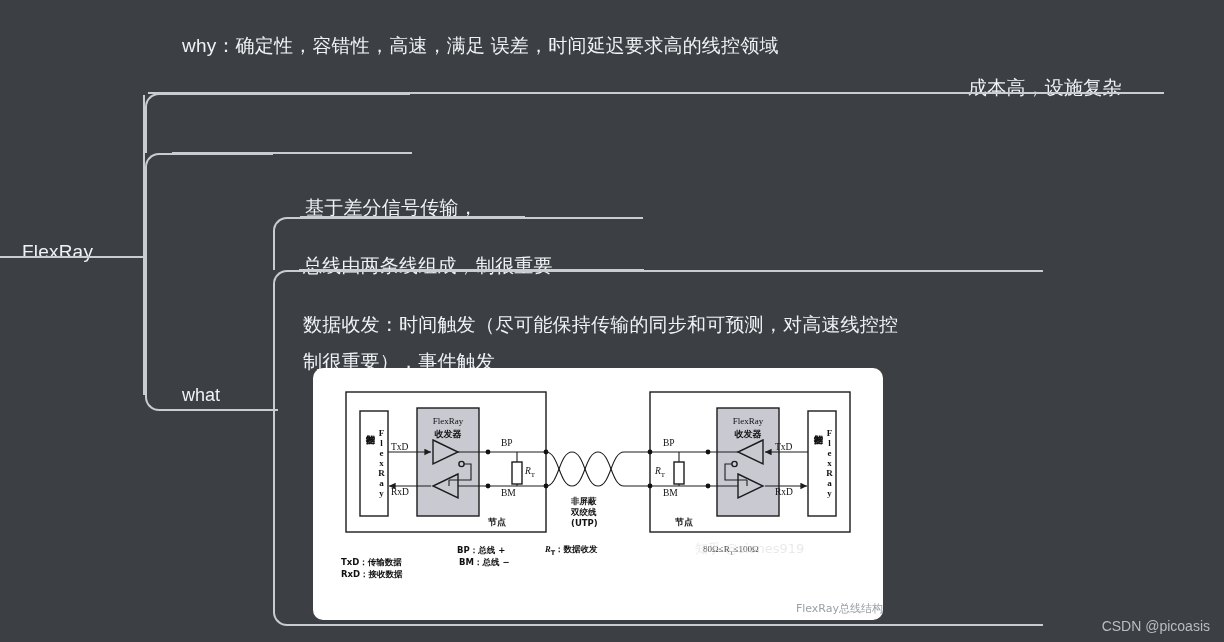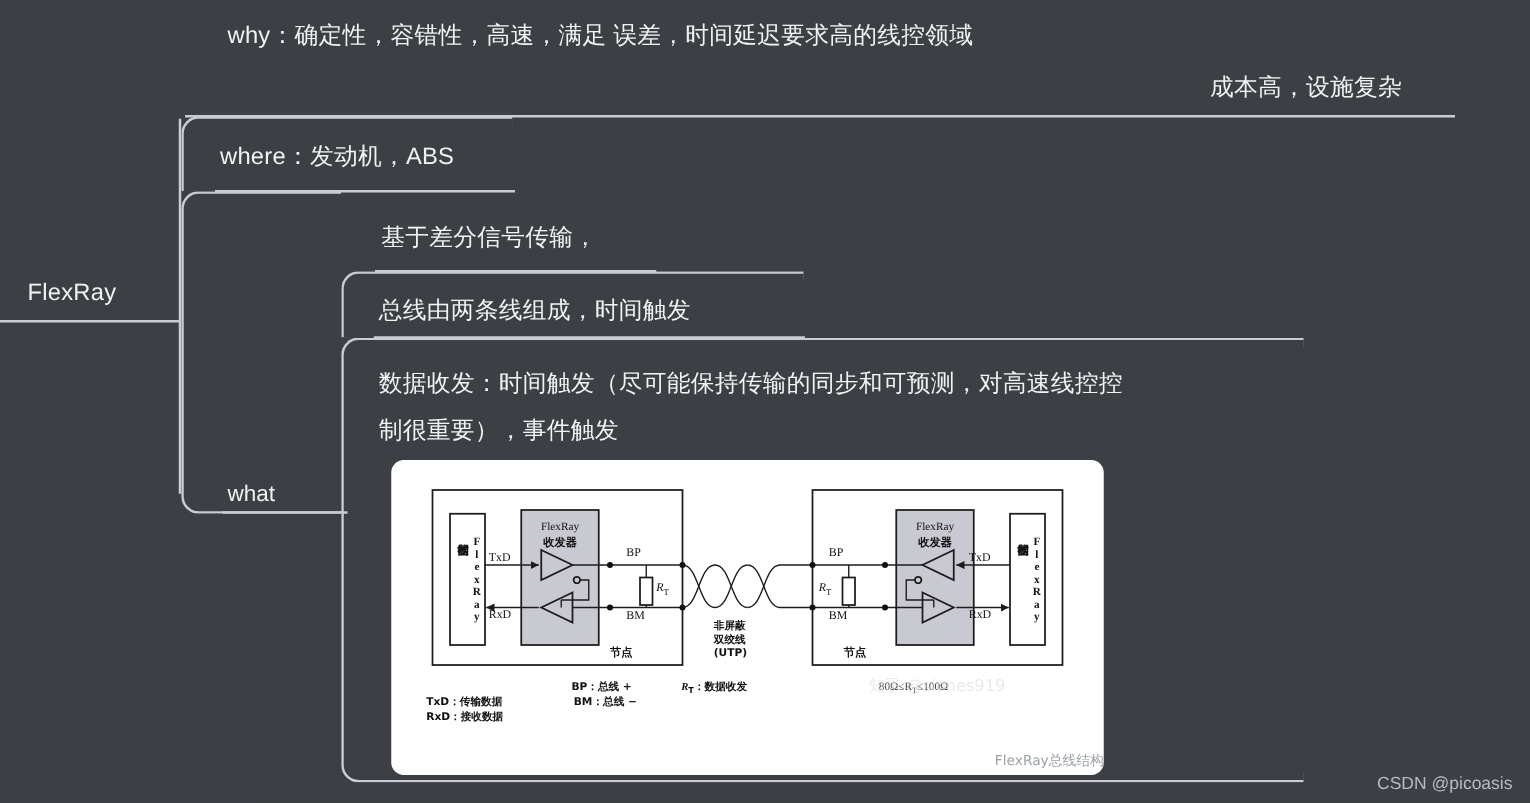--- a/index.html
+++ b/index.html
@@ -14,20 +14,21 @@
   }
   #stage { position:absolute; inset:0; }
 
   .node-text {
     position:absolute;
     font-size:19px;
     line-height:30px;
     color:#f0f2f4;
     white-space:pre;
     letter-spacing:0.2px;
+    margin-top:17px;
   }
   .small-label {
     position:absolute;
     font-size:18px;
     color:#f0f2f4;
     white-space:pre;
   }
   .underline {
     position:absolute;
     height:2px;
@@ -94,32 +95,31 @@
 
   <div class="bracket closed" style="left:143px; top:95px; width:0px; height:0px; border:none;"></div>
 
   <div class="node-text" style="left:182px; top:14px;">why：确定性，容错性，高速，满足 误差，时间延迟要求高的线控领域</div>
 
   <div class="node-text" style="left:968px; top:56px;">成本高，设施复杂</div>
 
   <div class="underline" style="left:148px; top:92px; width:1016px;"></div>
 
   <div class="bracket" style="left:145px; top:93px; width:265px; height:60px;"></div>
-  <div class="node-text" style="left:176px; top:111px;">where：发动机，ABS</div>
   <div class="underline" style="left:172px; top:152px; width:240px;"></div>
 
   <div class="bracket closed" style="left:145px; top:153px; width:128px; height:258px;"></div>
   <div class="small-label" style="left:182px; top:385px;">what</div>
   <div class="underline" style="left:178px; top:409px; width:100px;"></div>
 
   <div class="node-text" style="left:305px; top:176px;">基于差分信号传输，</div>
   <div class="underline" style="left:300px; top:216px; width:225px;"></div>
 
   <div class="bracket" style="left:273px; top:217px; width:370px; height:53px;"></div>
-  <div class="node-text" style="left:303px; top:234px;">总线由两条线组成，时间触发</div>
+  <div class="node-text" style="left:303px; top:234px;">总线由两条线组成，制很重要</div>
   <div class="underline" style="left:299px; top:269px; width:345px;"></div>
 
   <div class="bracket closed" style="left:273px; top:270px; width:770px; height:356px;"></div>
   <div class="node-text" style="left:303px; top:330px;">制很重要），事件触发</div>
   <div class="node-text" style="left:303px; top:293px;">数据收发：时间触发（尽可能保持传输的同步和可预测，对高速线控控</div>
 
   <div class="figure-panel" style="left:313px; top:368px; width:570px; height:252px;">
 
     <svg class="fig-svg" width="570" height="252" viewBox="0 0 570 252">
       <defs>

